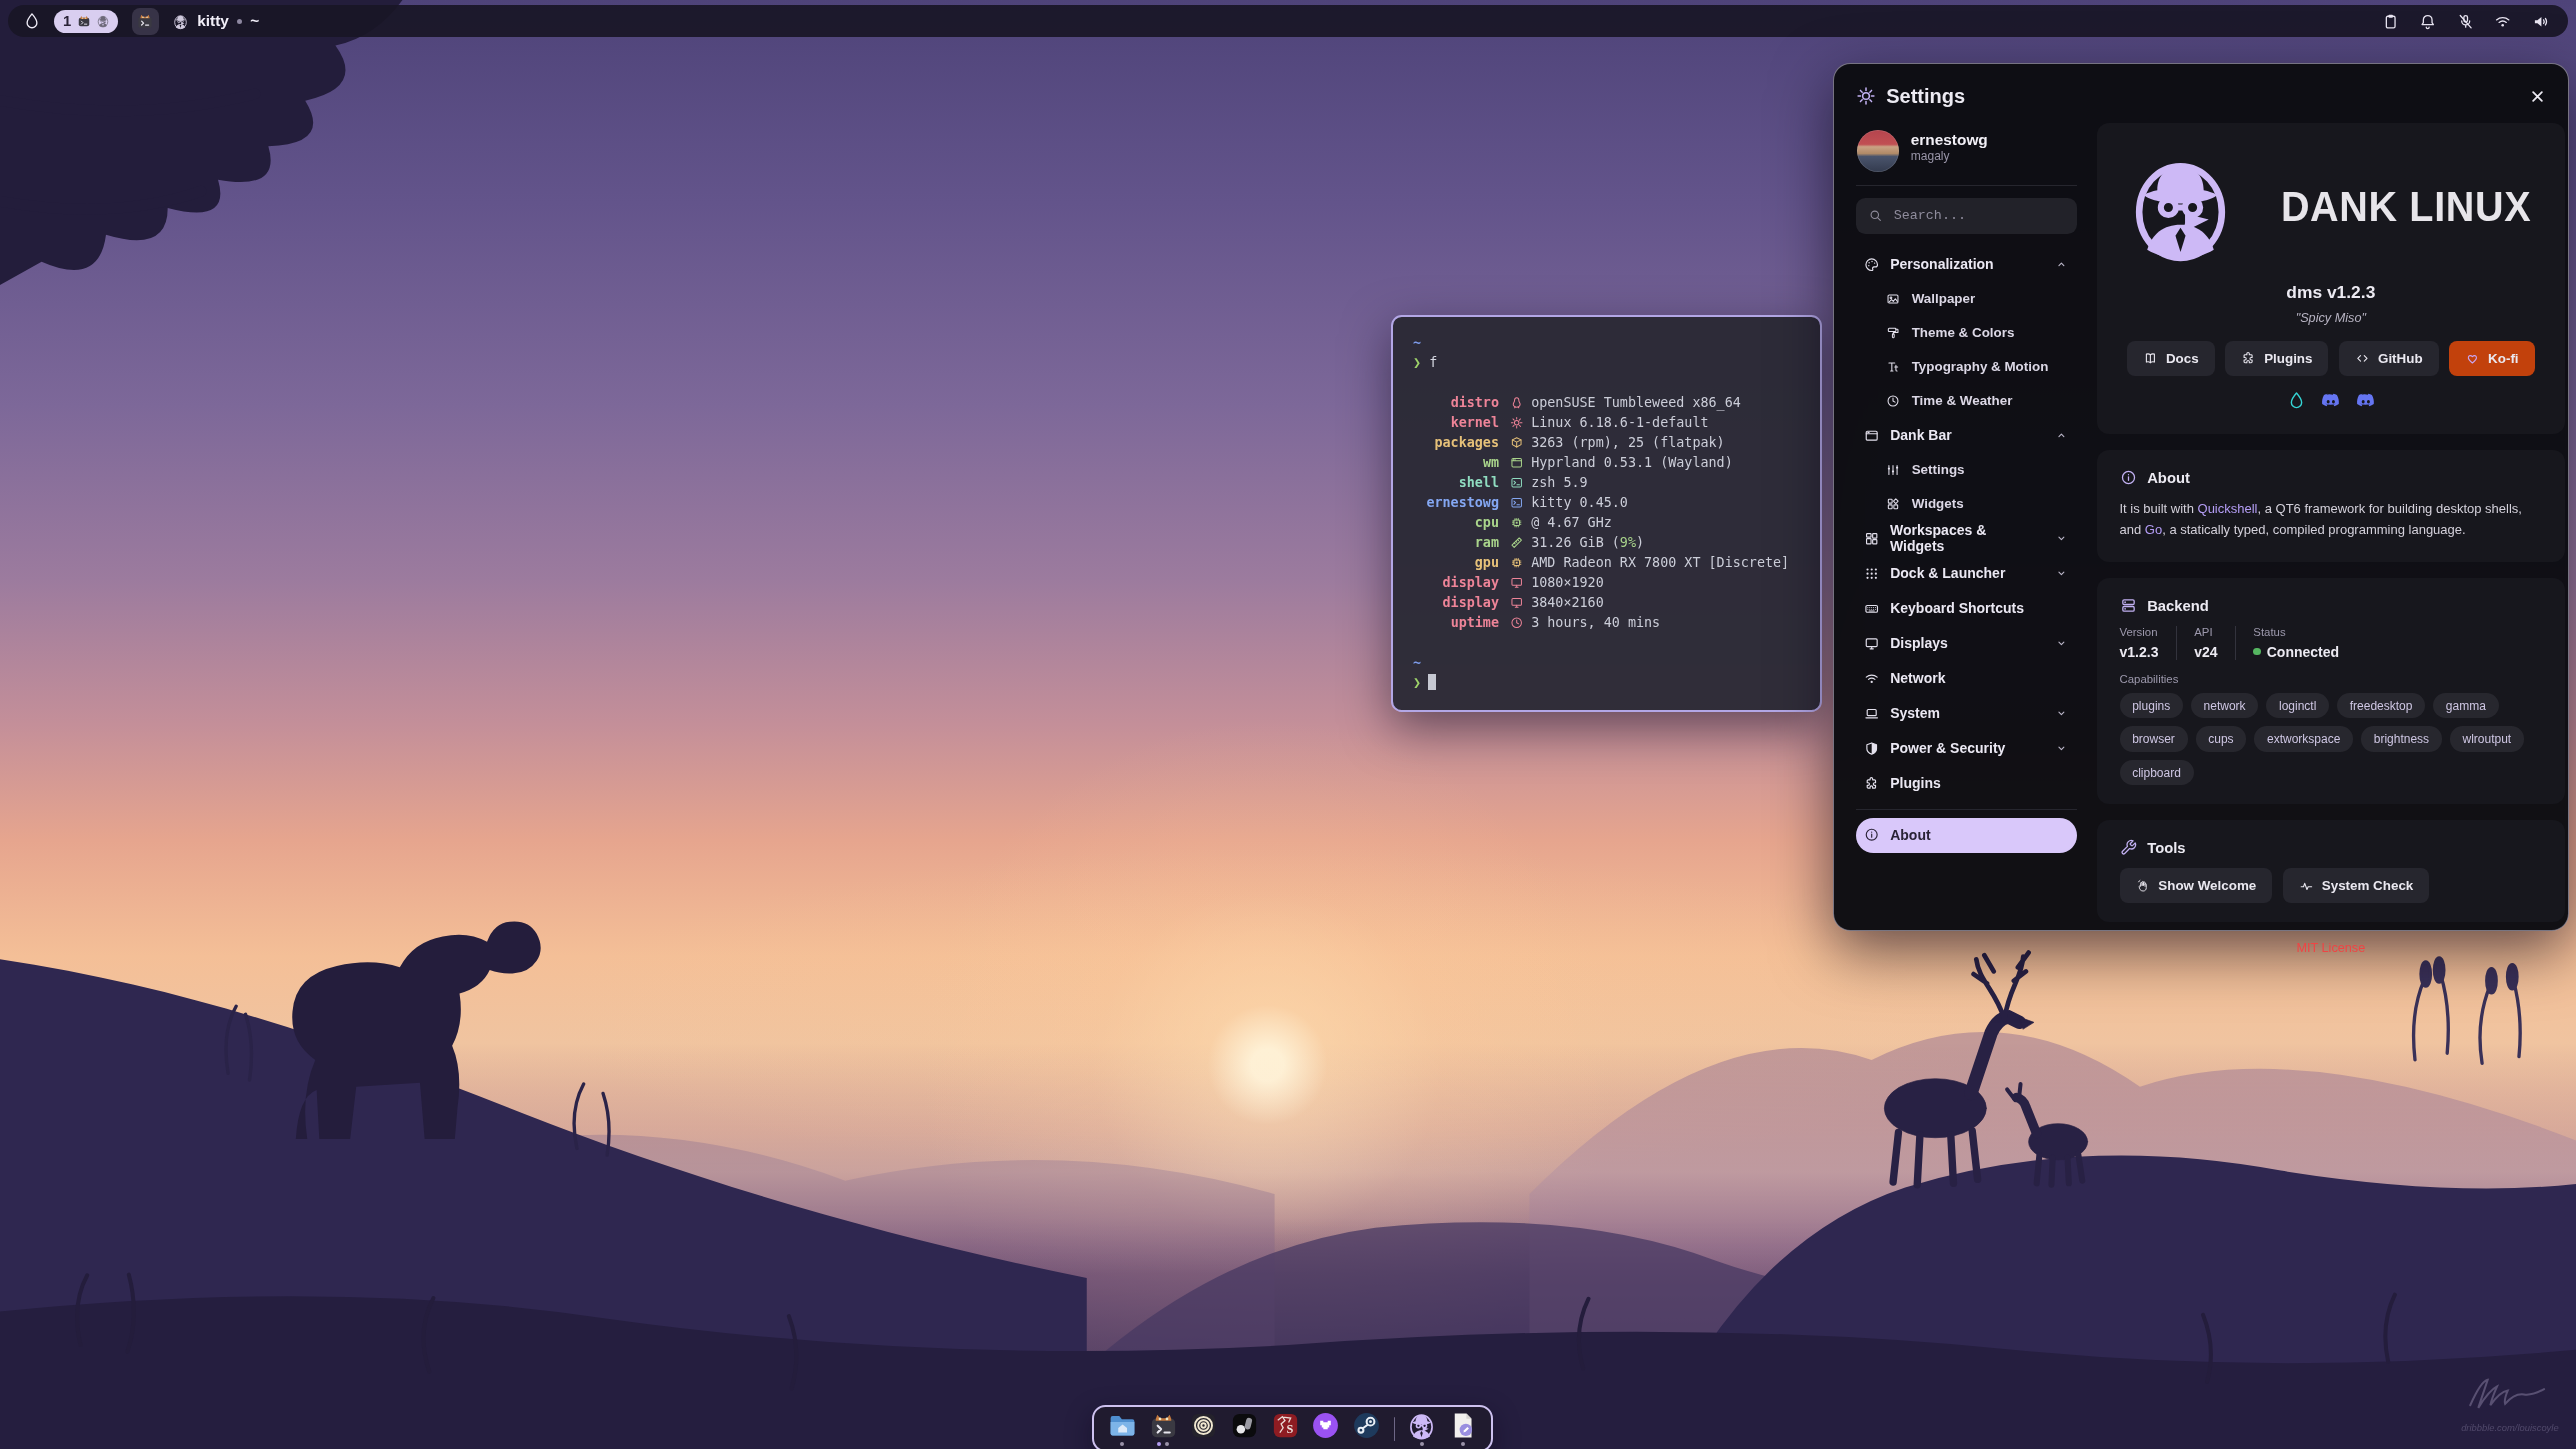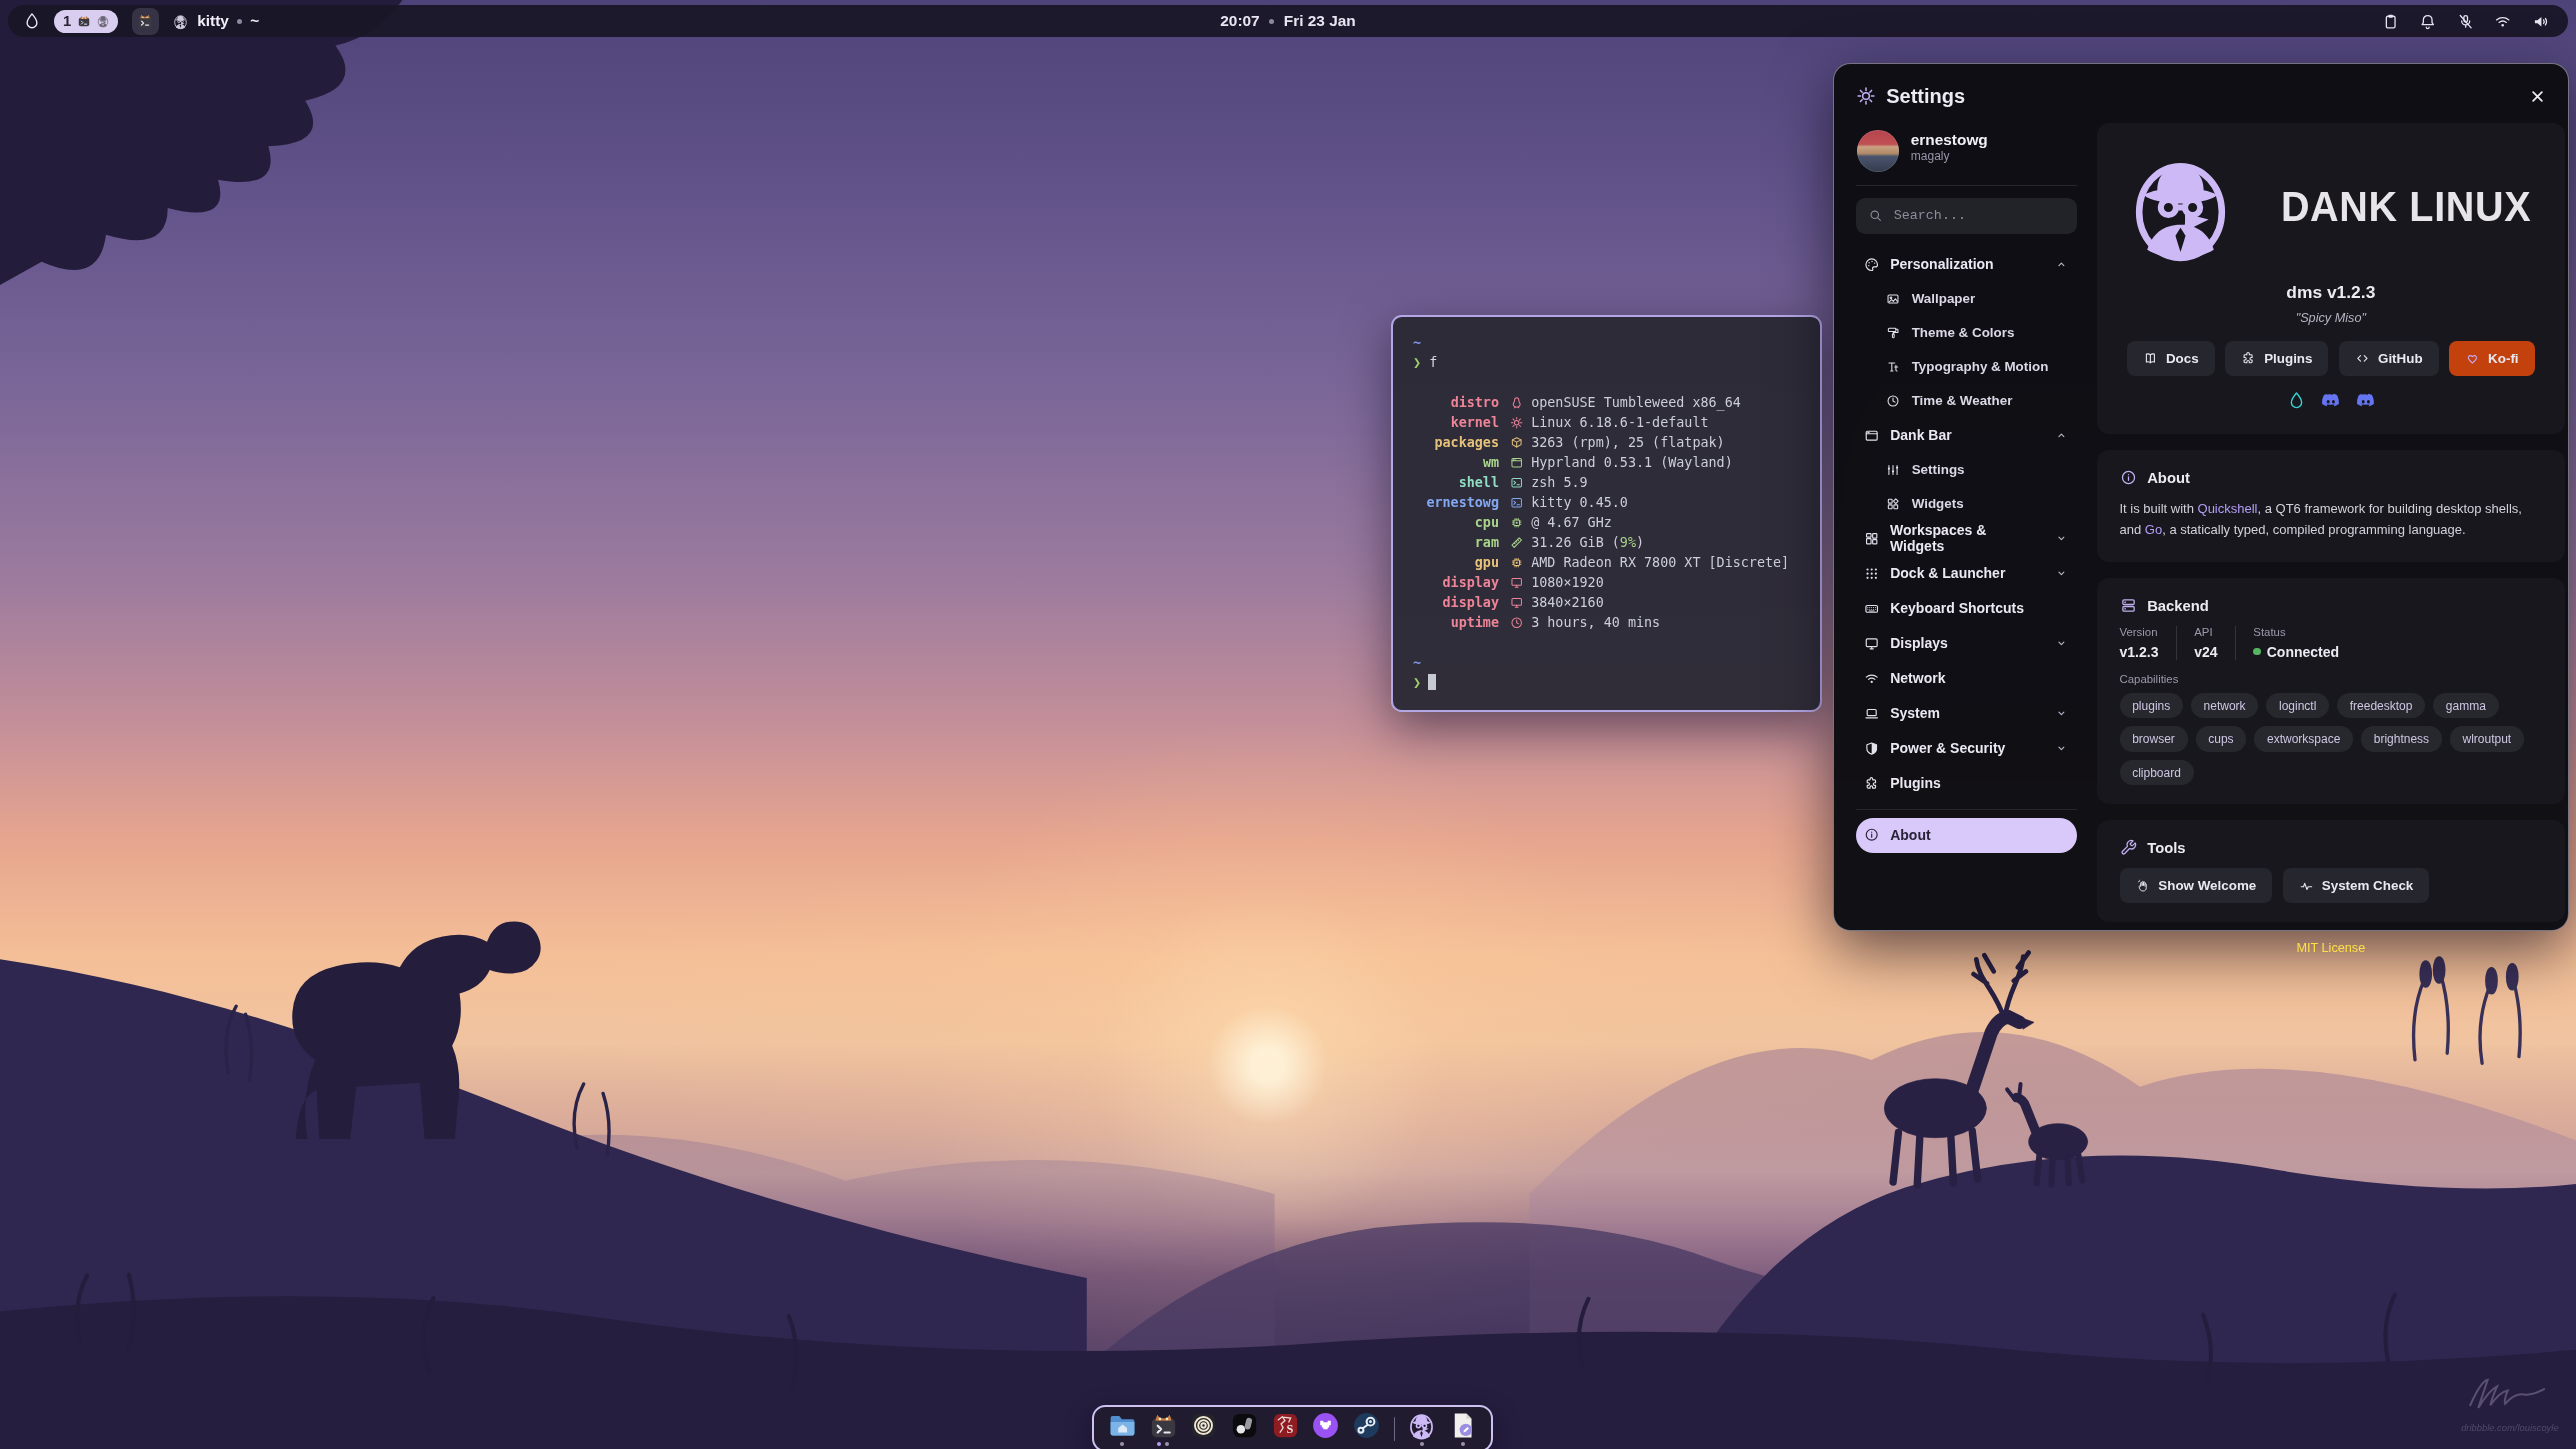--- a/index.html
+++ b/index.html
@@ -89,21 +89,21 @@
   .meta-col{padding-right:17.4px;margin-right:17.4px;border-right:0.7px solid #33333d;}
   .meta-col:last-child{border-right:none;}
   .meta-lbl{font-size:11.4px;color:#9d99ad;margin-bottom:5.4px;}
   .meta-val{font-size:14px;font-weight:600;color:#eceaf2;display:flex;align-items:center;gap:6px;}
   .dot-ok{width:7.4px;height:7.4px;border-radius:50%;background:#55b returned:}
   .dot-ok{width:7.4px;height:7.4px;border-radius:50%;background:#55b661;}
   .caps-lbl{font-size:11.4px;color:#9d99ad;margin-bottom:8px;}
   .chips{display:flex;flex-wrap:wrap;gap:8px;}
   .chip{height:25.5px;display:flex;align-items:center;padding:0 12.7px;border-radius:12.7px;background:#27272e;color:#cfc7e4;font-size:12px;}
   .tools-btns{display:flex;gap:10.7px;}
-  .footer{Text-align:center;text-align:center;font-size:12.7px;color:#fde047;margin-top:2.7px;}
+  .footer{Text-align:center;text-align:center;font-size:12.7px;color:#ef4444;margin-top:2.7px;}
   
   #dock{position:absolute;left:1092px;top:1405px;z-index:40;height:43px;
     background:rgba(32,27,46,.88);border:2px solid #cdc1ef;border-radius:13.4px;
     display:flex;align-items:center;padding:0 9.4px;gap:2.7px;box-shadow:0 9.4px 27px rgba(10,6,25,.45);}
   .dock-item{width:38px;display:flex;flex-direction:column;align-items:center;cursor:pointer;}
   .dock-dots{height:6px;display:flex;gap:3.4px;align-items:center;margin-top:0.7px;}
   .ddot{width:4px;height:4px;border-radius:50%;background:#9a93a8;}
   .ddot.p{background:#b39df0;}
   .dock-div{width:1.3px;height:24px;background:#6e6786;border-radius:0.7px;margin:0 5.4px;align-self:center;}
   .sig{position:absolute;right:17.4px;bottom:16px;z-index:5;color:#9b92b5;opacity:.55;text-align:right;}
@@ -244,25 +244,20 @@
               <path fill="currentColor" d="M12.9 13.4l4.7 1.2-3.5 1.7c-.8.4-1.6-.2-1.2-1Z"></path>
               <path fill="currentColor" d="M5.4 20.6c.9-3.2 3.3-5 6.6-5s5.7 1.8 6.6 5c-2 1.2-4.2 1.7-6.6 1.7s-4.6-.5-6.6-1.7Z"></path>
               <path fill="var(--hole,#17171d)" d="M12 16.2l1 1.6-1 3.2-1-3.2Z"></path>
             </svg>
           </span>
         <span>kitty</span>
         <span class="tb-dot"></span>
         <span>~</span>
       </span>
     </div>
-    <div class="tb-center">
-      <span>20:07</span>
-      <span class="tb-dot"></span>
-      <span>Fri 23 Jan</span>
-    </div>
     <div class="tb-right" id="tray">
         <span class="ticon">
           <svg viewBox="0 0 24 24" width="17.4" height="17.4" style="display:block">
             <g fill="none" stroke="currentColor" stroke-width="1.8" stroke-linecap="round" stroke-linejoin="round">
               <rect x="6" y="4.5" width="12" height="16" rx="2"></rect>
               <rect x="9" y="2.5" width="6" height="4" rx="1" fill="currentColor" stroke="none"></rect>
             </g>
           </svg>
         </span>
         <span class="ticon">

